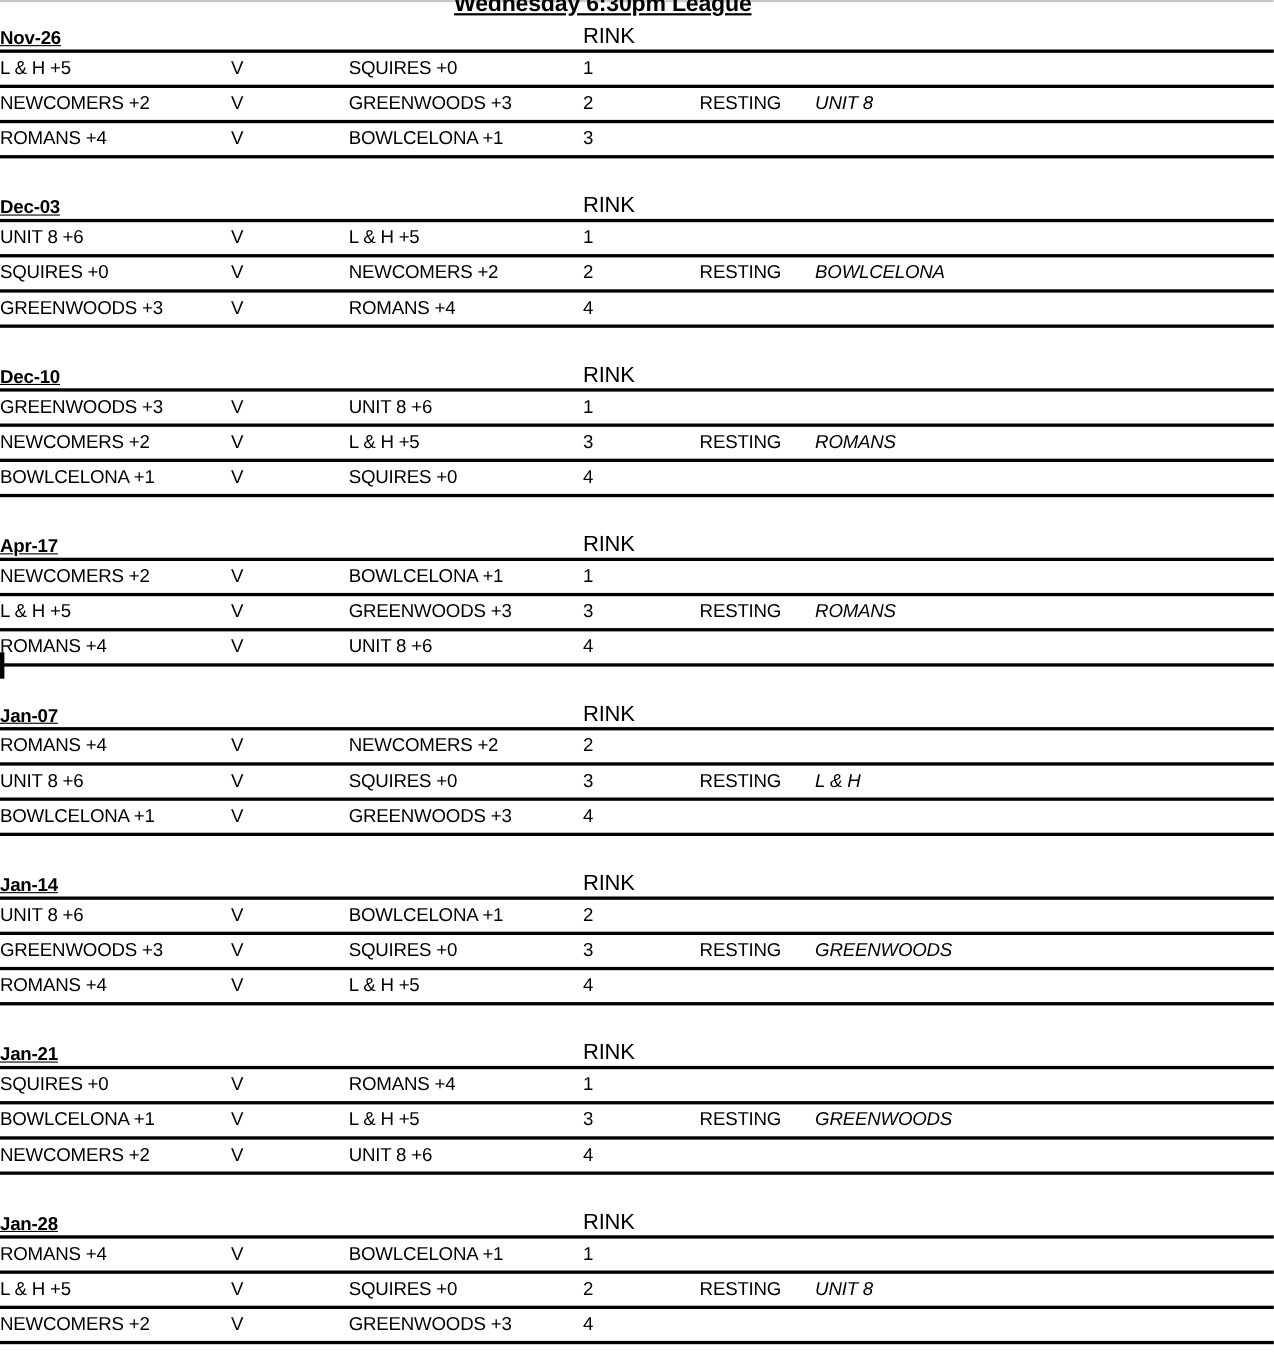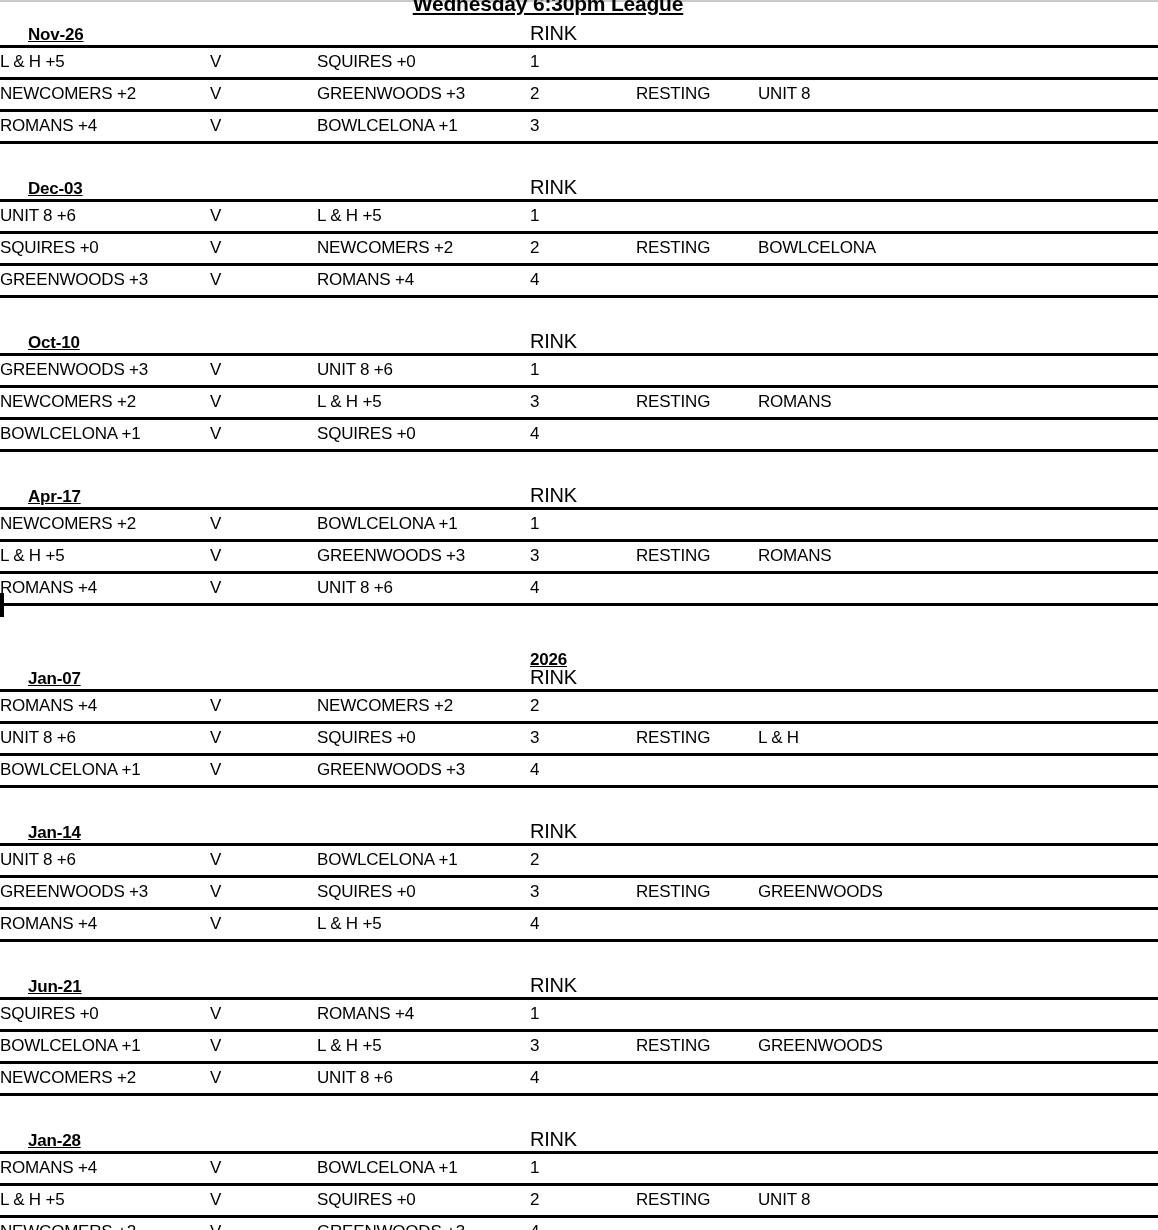--- a/index.html
+++ b/index.html
@@ -41,39 +41,38 @@
   }
   .header-row {
     position: relative; height: 20px;
     border-bottom: 3px solid #000;
   }
   .date-label {
     position: absolute; left: 0; bottom: 0;
     font-size: 17px; font-weight: bold;
     text-decoration: underline; letter-spacing: -0.2px;
     white-space: nowrap;
-    margin-left: 28px;
   }
   .rink-header {
     position: absolute; left: 530px; bottom: 0;
     font-size: 20px; letter-spacing: -0.2px;
   }
   .match-row {
     position: relative; height: 32px;
     border-bottom: 3px solid #000;
     font-size: 17px; line-height: 27px;
     letter-spacing: -0.2px;
   }
   .cell { position: absolute; white-space: nowrap; }
   .c-home { left: 0; }
   .c-v { left: 210; }
   .c-away { left: 317px; }
   .c-rink { left: 530px; }
   .c-restlbl { left: 636px; }
-  .c-rest { left: 758px; }
+  .c-rest { left: 741px; font-style: italic; }
   .c-v { left: 210px; }
 </style>
 </head>
 <body>
 
 <div class="top-edge-line"></div>
 <div class="left-edge-mark"></div>
 
 <div class="title-clip">
   <div class="page-title">Wednesday 6:30pm League</div>
@@ -127,21 +126,21 @@
       </div>
       <div class="match-row">
         <span class="cell c-home">GREENWOODS +3</span>
         <span class="cell c-v">V</span>
         <span class="cell c-away">ROMANS +4</span>
         <span class="cell c-rink">4</span>
       </div>
     </div>
     <div class="section">
       <div class="header-row">
-        <span class="date-label">Oct-10</span>
+        <span class="date-label">Dec-10</span>
         <span class="rink-header">RINK</span>
       </div>
       <div class="match-row">
         <span class="cell c-home">GREENWOODS +3</span>
         <span class="cell c-v">V</span>
         <span class="cell c-away">UNIT 8 +6</span>
         <span class="cell c-rink">1</span>
       </div>
       <div class="match-row">
         <span class="cell c-home">NEWCOMERS +2</span>
@@ -178,23 +177,20 @@
         <span class="cell c-rest">ROMANS</span>
       </div>
       <div class="match-row">
         <span class="cell c-home">ROMANS +4</span>
         <span class="cell c-v">V</span>
         <span class="cell c-away">UNIT 8 +6</span>
         <span class="cell c-rink">4</span>
       </div>
     </div>
     <div class="section">
-      <div class="year-row">
-        <span class="year-label">2026</span>
-      </div>
       <div class="header-row">
         <span class="date-label">Jan-07</span>
         <span class="rink-header">RINK</span>
       </div>
       <div class="match-row">
         <span class="cell c-home">ROMANS +4</span>
         <span class="cell c-v">V</span>
         <span class="cell c-away">NEWCOMERS +2</span>
         <span class="cell c-rink">2</span>
       </div>
@@ -234,21 +230,21 @@
       </div>
       <div class="match-row">
         <span class="cell c-home">ROMANS +4</span>
         <span class="cell c-v">V</span>
         <span class="cell c-away">L &amp; H +5</span>
         <span class="cell c-rink">4</span>
       </div>
     </div>
     <div class="section">
       <div class="header-row">
-        <span class="date-label">Jun-21</span>
+        <span class="date-label">Jan-21</span>
         <span class="rink-header">RINK</span>
       </div>
       <div class="match-row">
         <span class="cell c-home">SQUIRES +0</span>
         <span class="cell c-v">V</span>
         <span class="cell c-away">ROMANS +4</span>
         <span class="cell c-rink">1</span>
       </div>
       <div class="match-row">
         <span class="cell c-home">BOWLCELONA +1</span>

